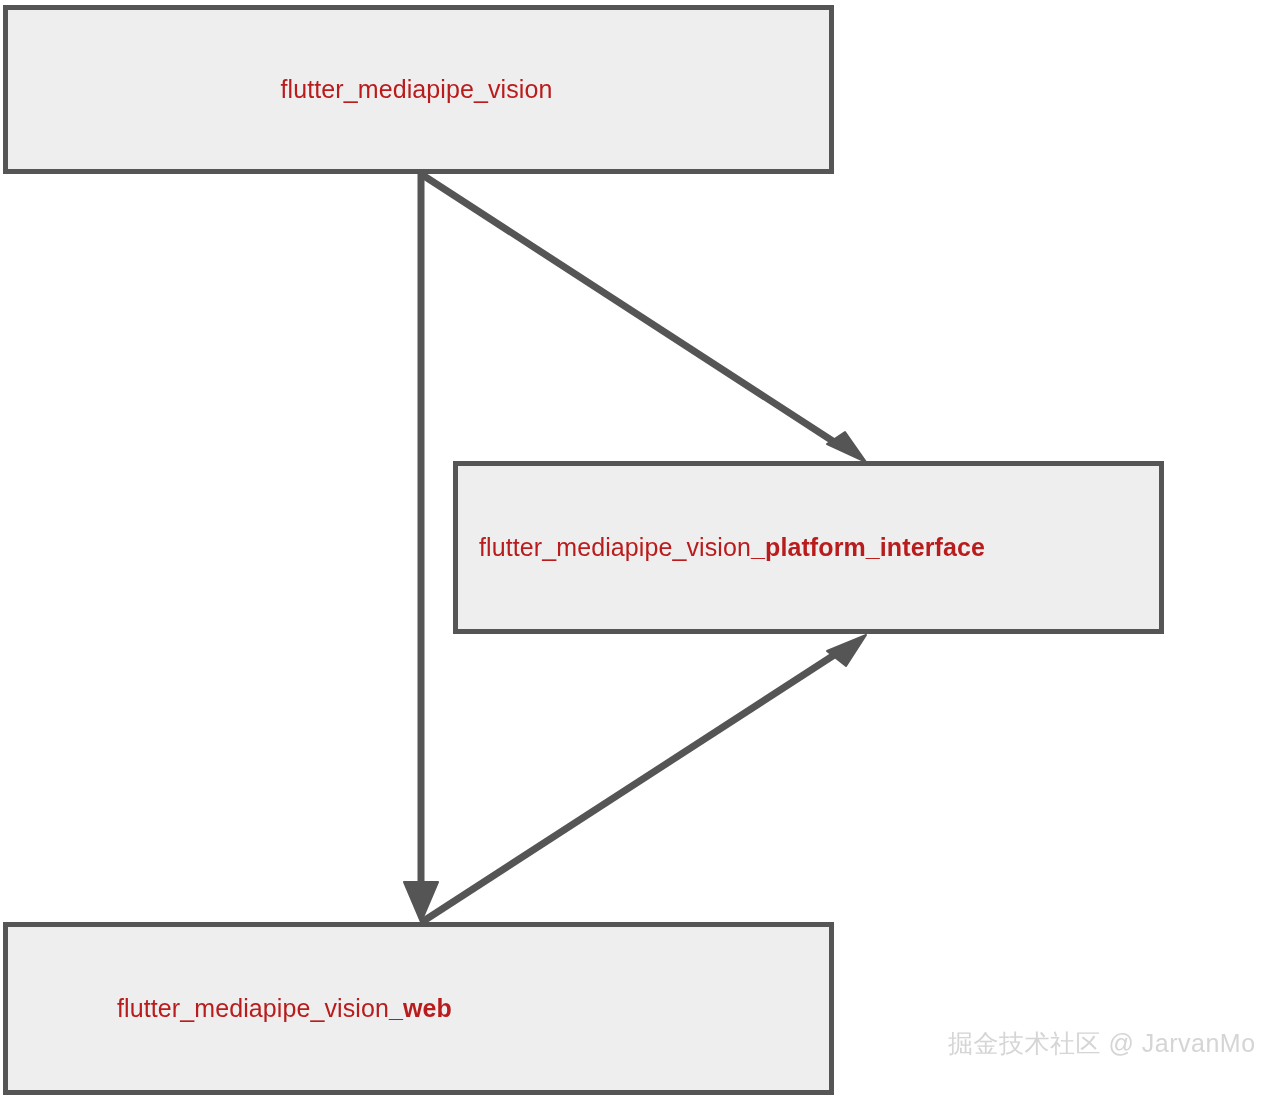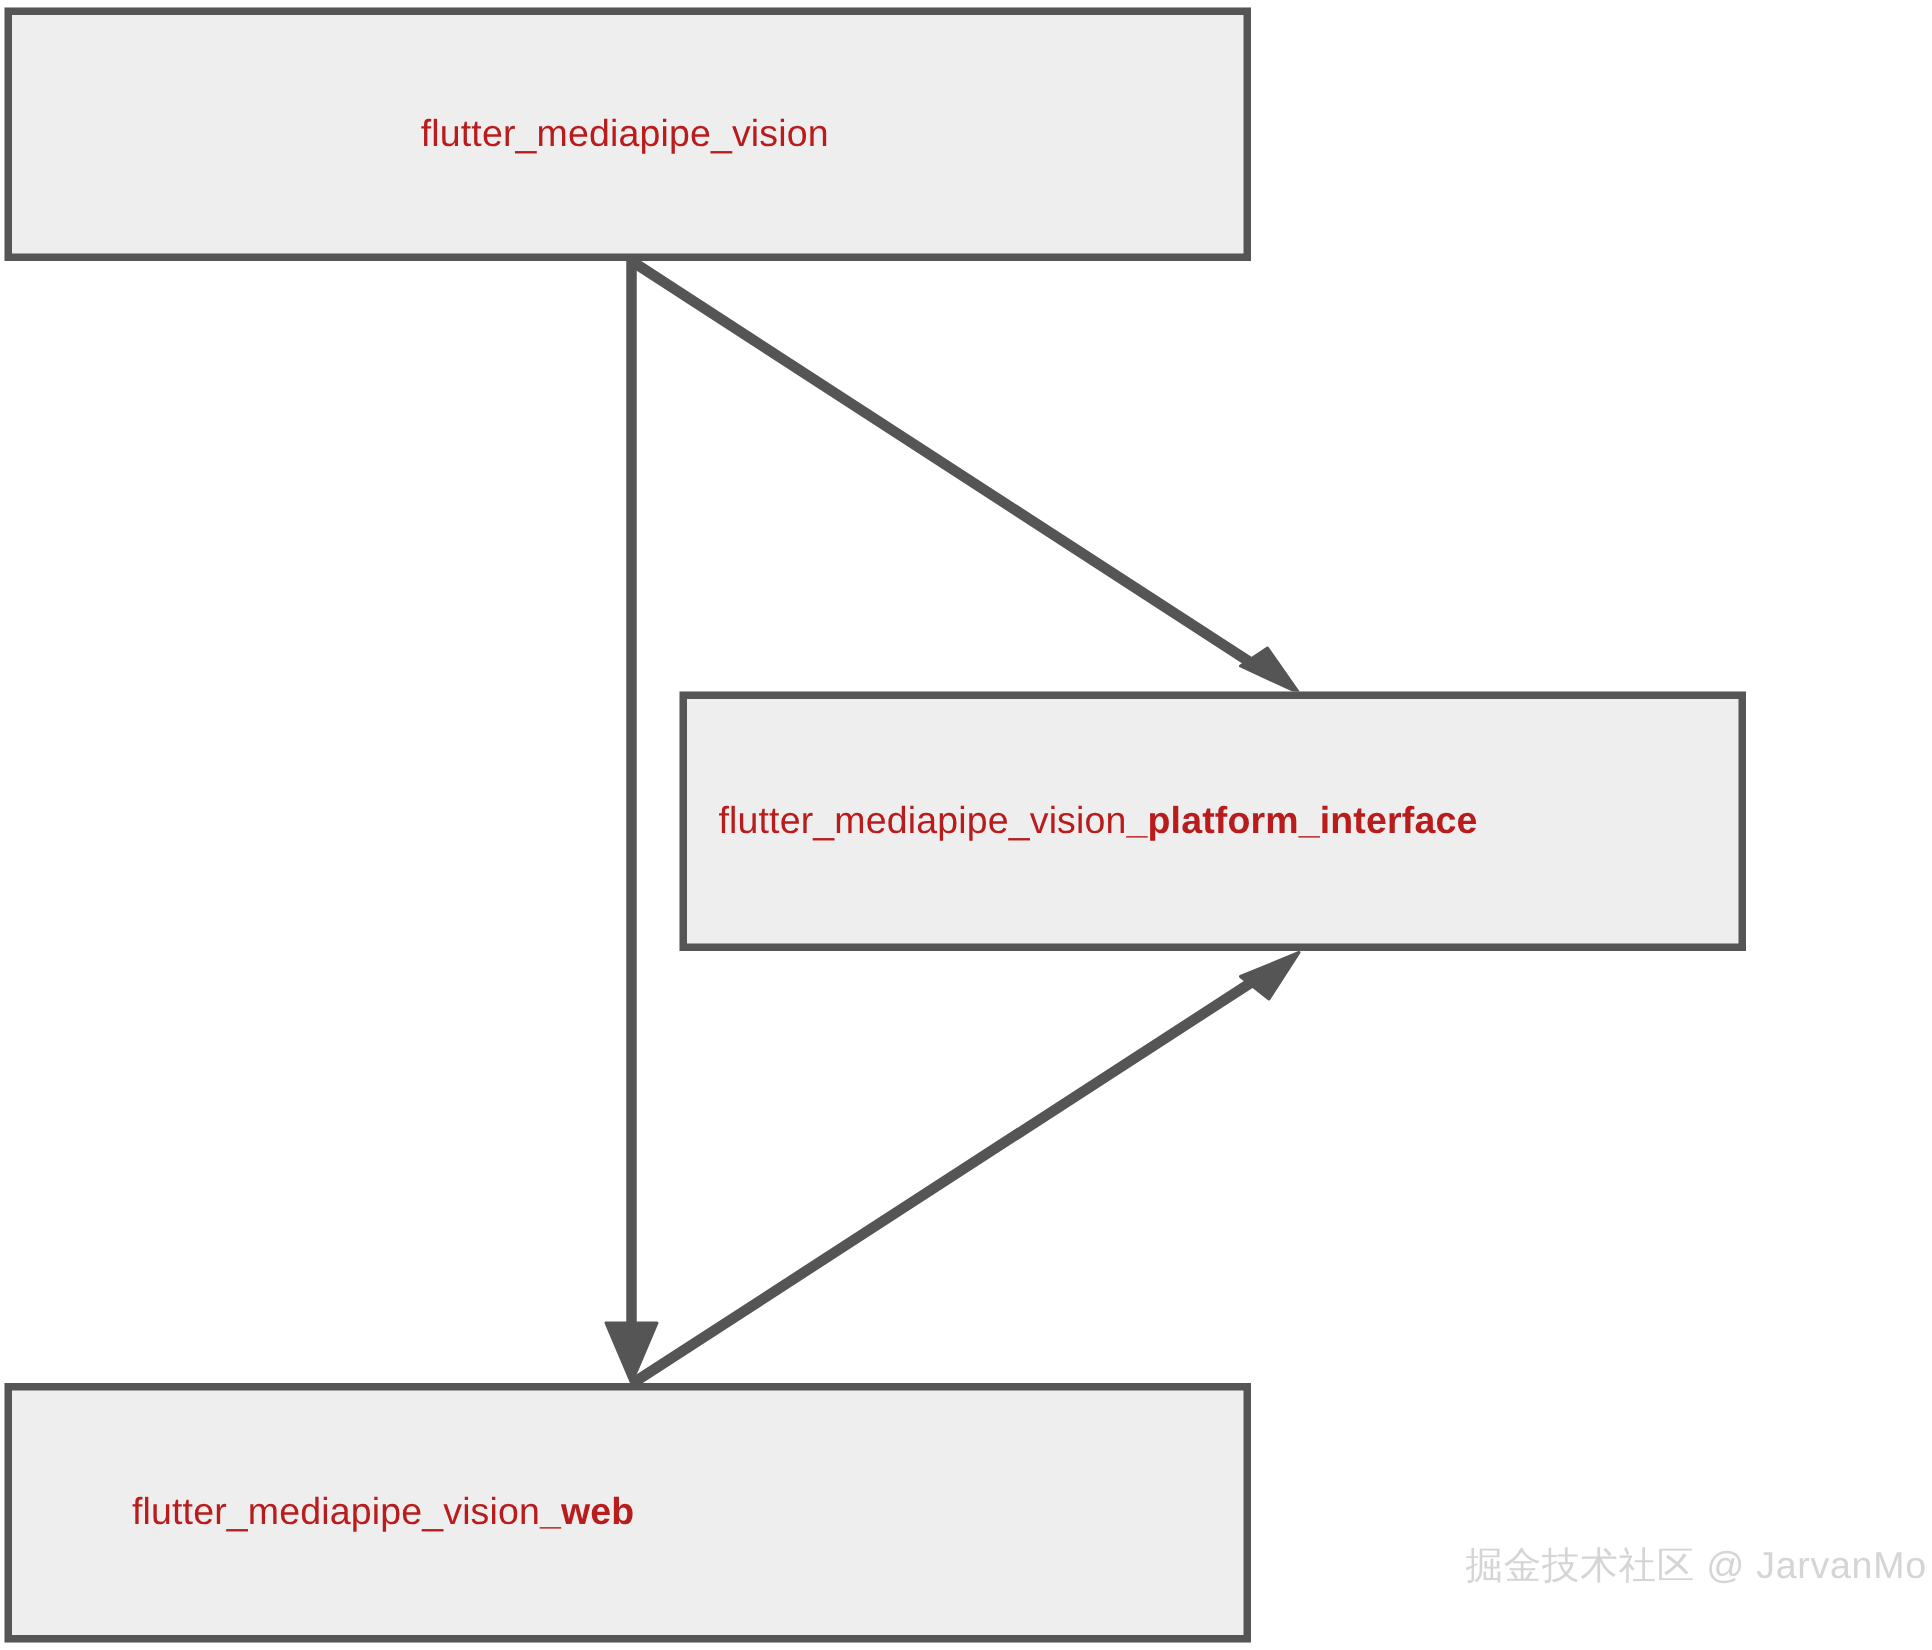--- a/index.html
+++ b/index.html
@@ -73,31 +73,30 @@
     padding-left: 21px;
   }
   #node-web {
     left: 3px;
     top: 922px;
     width: 831px;
     height: 173px;
   }
   #node-web .node-label {
     text-align: left;
-    padding-left: 80px;
+    padding-left: 109px;
   }
   #watermark {
     position: absolute;
     left: 948px;
     top: 1027px;
     font-size: 25px;
     color: #d5d5d5;
     white-space: nowrap;
     letter-spacing: 0.5px;
-    margin-left: 29px;
   }
 </style>
 </head>
 <body>
 
 <div id="diagram-root">
 
   <svg id="graph-svg" viewBox="0 0 1288 1100">
     <g>
       <path d="M 421 174 L 845 449" stroke="#555555" stroke-width="7" fill="none"></path>

